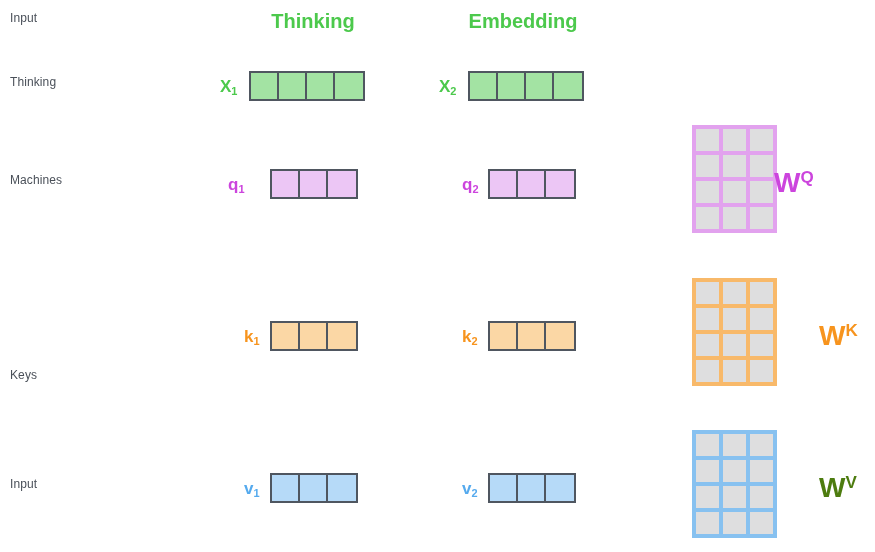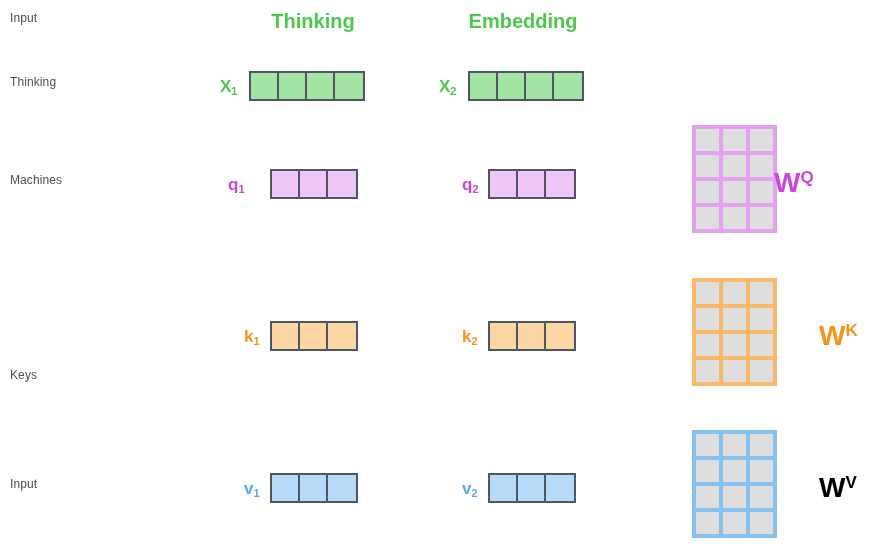--- a/index.html
+++ b/index.html
@@ -251,17 +251,17 @@
     <div class="mcell"></div>
     <div class="mcell"></div>
     <div class="mcell"></div>
     <div class="mcell"></div>
     <div class="mcell"></div>
     <div class="mcell"></div>
     <div class="mcell"></div>
     <div class="mcell"></div>
     <div class="mcell"></div>
   </div>
-  <div class="matrix-name" style="left:819px; top:488px; color:#000000;">
+  <div class="matrix-name" style="left:819px; top:488px; color:#4d7c0f;">
     <span>W</span><sup>V</sup>
   </div>
 
 </div>
 
 </body></html>

